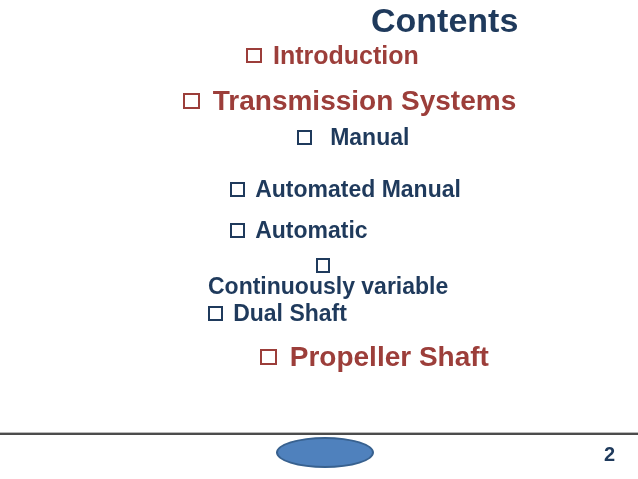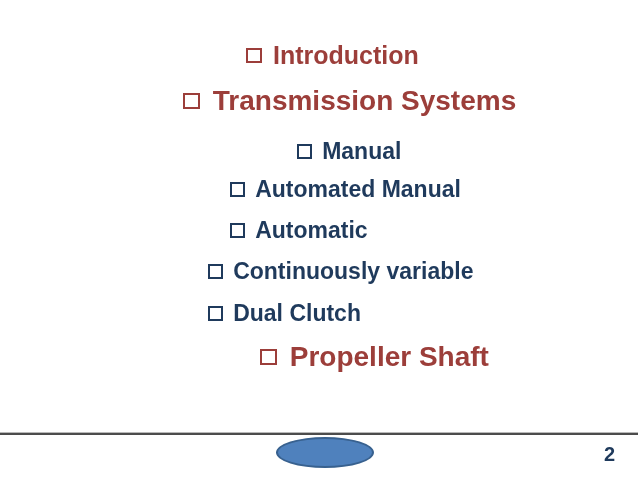--- a/index.html
+++ b/index.html
@@ -38,24 +38,24 @@
     height: 0.46em;
     border: 2px solid currentColor;
     margin-right: 0.46em;
     flex: 0 0 auto;
   }
   .accent-red { color: #9c3e3a; }
   .body-blue  { color: #1f3a5c; }
 
   .item-0 { left: 246px; top: 41px;  font-size: 25px; line-height: 29px; }
   .item-1 { left: 183px; top: 85px;  font-size: 28px; line-height: 32px; }
-  .item-2 { left: 297px; top: 138px; font-size: 23px; line-height: 27px; }
+  .item-2 { left: 297px; top: 124px; font-size: 23px; line-height: 27px; gap: 8px; }
   .item-3 { left: 230px; top: 176px; font-size: 23px; line-height: 27px; text-align: center; }
   .item-4 { left: 230px; top: 217px; font-size: 23px; line-height: 27px; }
-  .item-5 { left: 208px; top: 258px; font-size: 23px; line-height: 27px; }
+  .item-5 { left: 208px; top: 258px; font-size: 23px; line-height: 27px; flex-direction: column; }
   .item-6 { left: 208px; top: 300px; font-size: 23px; line-height: 27px; }
   .item-7 { left: 224px; top: 341px; font-size: 28px; line-height: 32px; padding-left: 36px; }
 
   .divider {
     position: absolute;
     left: 0;
     top: 432px;
     width: 638px;
     height: 0;
     border-top: 1px solid #b9b9b9;
@@ -79,20 +79,21 @@
     font-size: 20px;
     line-height: 22px;
     color: #1f3a5c;
   }
 </style>
 </head>
 <body>
 
 <div class="slide">
 
+  <div class="slide-title">Contents</div>
 
   <div class="bullet-item item-0 accent-red">
     <span class="bullet-square"></span>
     <span>Introduction</span>
   </div>
 
   <div class="bullet-item item-1 accent-red">
     <span class="bullet-square"></span>
     <span>Transmission Systems</span>
   </div>
@@ -112,21 +113,21 @@
     <span>Automatic</span>
   </div>
 
   <div class="bullet-item item-5 body-blue">
     <span class="bullet-square"></span>
     <span>Continuously variable</span>
   </div>
 
   <div class="bullet-item item-6 body-blue">
     <span class="bullet-square"></span>
-    <span>Dual Clutch</span>
+    <span>Dual Shaft</span>
   </div>
 
   <div class="bullet-item item-7 accent-red">
     <span class="bullet-square"></span>
     <span>Propeller Shaft</span>
   </div>
 
   <div class="divider"></div>
 
   <div class="footer-ellipse"></div>

